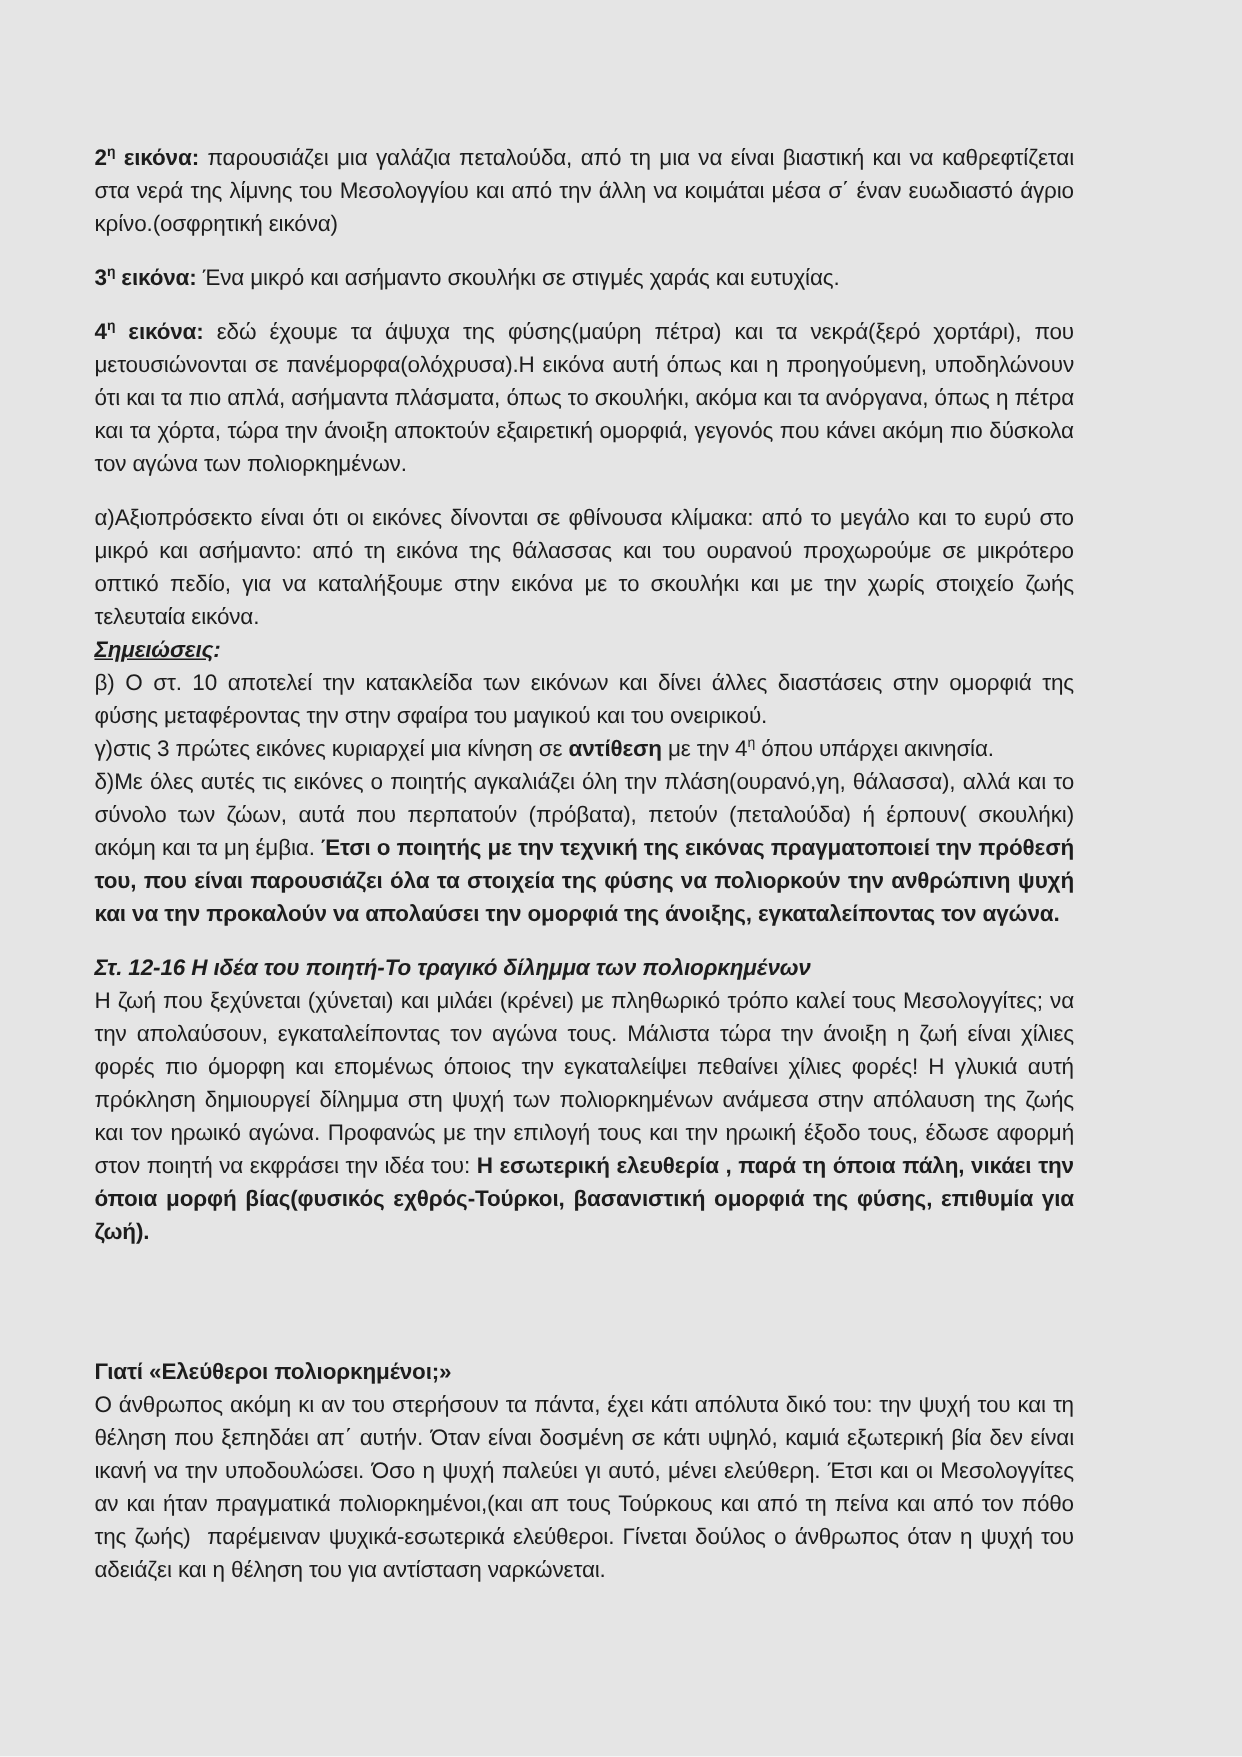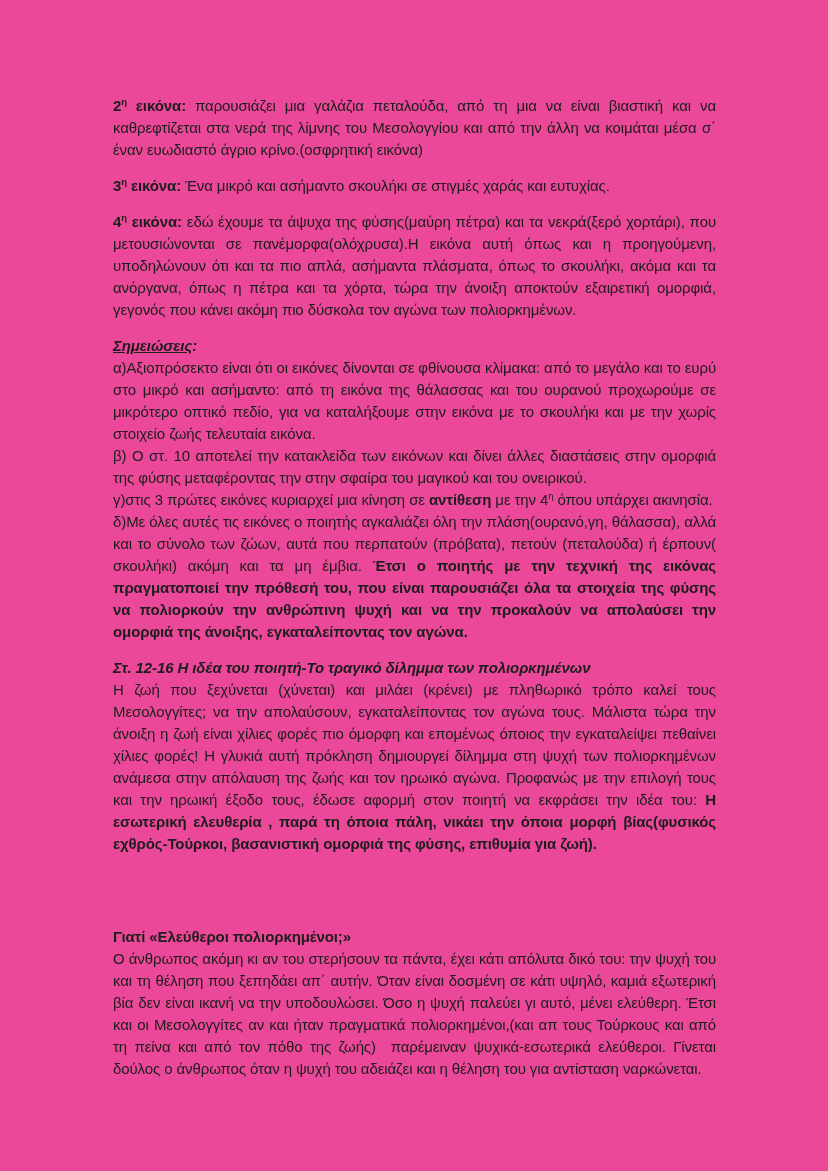--- a/index.html
+++ b/index.html
@@ -5,23 +5,23 @@
   html, body {
     margin: 0;
     padding: 0;
     background: #ffffff;
   }
   .page {
     position: relative;
     width: 828px;
     min-height: 1171px;
     margin: 0 auto;
-    background: #ec4899;
+    background: #e5e5e5;
     box-sizing: border-box;
-    padding: 95px 112px 60px 113px;
+    padding: 95px 112px 60px 63px;
     font-family: "Liberation Sans", "DejaVu Sans", sans-serif;
     font-size: 15px;
     line-height: 22px;
     color: #1d1d1d;
     letter-spacing: -0.1px;
   }
   .para {
     margin: 0;
     text-align: justify;
   }
@@ -41,22 +41,22 @@
   .sp-section{ margin-bottom: 71px; }
 </style>
 </head>
 <body>
 
 <div class="page">
   <div>
       <p class="para sp-line"><span class="run b">2</span><span class="run b sup">η</span><span class="run b"> εικόνα:</span><span class="run"> παρουσιάζει μια γαλάζια πεταλούδα, από τη μια να είναι βιαστική και να καθρεφτίζεται στα νερά της λίμνης του Μεσολογγίου και από την άλλη να κοιμάται μέσα σ΄ έναν ευωδιαστό άγριο κρίνο.(οσφρητική εικόνα)</span></p>
       <p class="para sp-line"><span class="run b">3</span><span class="run b sup">η</span><span class="run b"> εικόνα:</span><span class="run"> Ένα μικρό και ασήμαντο σκουλήκι σε στιγμές χαράς και ευτυχίας.</span></p>
       <p class="para sp-line"><span class="run b">4</span><span class="run b sup">η</span><span class="run b"> εικόνα:</span><span class="run"> εδώ έχουμε τα άψυχα της φύσης(μαύρη πέτρα) και τα νεκρά(ξερό χορτάρι), που μετουσιώνονται σε πανέμορφα(ολόχρυσα).Η εικόνα αυτή όπως και η προηγούμενη, υποδηλώνουν ότι και τα πιο απλά, ασήμαντα πλάσματα, όπως το σκουλήκι, ακόμα και τα ανόργανα, όπως η πέτρα και τα χόρτα, τώρα την άνοιξη αποκτούν εξαιρετική ομορφιά, γεγονός που κάνει ακόμη πιο δύσκολα τον αγώνα των πολιορκημένων.</span></p>
+      <p class="para"><span class="run">α)Αξιοπρόσεκτο είναι ότι οι εικόνες δίνονται σε φθίνουσα κλίμακα: από το μεγάλο και το ευρύ στο μικρό και ασήμαντο: από τη εικόνα της θάλασσας και του ουρανού προχωρούμε σε μικρότερο οπτικό πεδίο, για να καταλήξουμε στην εικόνα με το σκουλήκι και με την χωρίς στοιχείο ζωής τελευταία εικόνα.</span></p>
       <p class="para heading"><span class="run b i u">Σημειώσεις</span><span class="run b i">:</span></p>
-      <p class="para"><span class="run">α)Αξιοπρόσεκτο είναι ότι οι εικόνες δίνονται σε φθίνουσα κλίμακα: από το μεγάλο και το ευρύ στο μικρό και ασήμαντο: από τη εικόνα της θάλασσας και του ουρανού προχωρούμε σε μικρότερο οπτικό πεδίο, για να καταλήξουμε στην εικόνα με το σκουλήκι και με την χωρίς στοιχείο ζωής τελευταία εικόνα.</span></p>
       <p class="para"><span class="run">β) Ο στ. 10 αποτελεί την κατακλείδα των εικόνων και δίνει άλλες διαστάσεις στην ομορφιά της φύσης μεταφέροντας την στην σφαίρα του μαγικού και του ονειρικού.</span></p>
       <p class="para"><span class="run">γ)στις 3 πρώτες εικόνες κυριαρχεί μια κίνηση σε </span><span class="run b">αντίθεση</span><span class="run"> με την 4</span><span class="run sup">η</span><span class="run"> όπου υπάρχει ακινησία.</span></p>
       <p class="para sp-line"><span class="run">δ)Με όλες αυτές τις εικόνες ο ποιητής αγκαλιάζει όλη την πλάση(ουρανό,γη, θάλασσα), αλλά και το σύνολο των ζώων, αυτά που περπατούν (πρόβατα), πετούν (πεταλούδα) ή έρπουν( σκουλήκι) ακόμη και τα μη έμβια. </span><span class="run b">Έτσι ο ποιητής με την τεχνική της εικόνας πραγματοποιεί την πρόθεσή του, που είναι παρουσιάζει όλα τα στοιχεία της φύσης να πολιορκούν την ανθρώπινη ψυχή και να την προκαλούν να απολαύσει την ομορφιά της άνοιξης, εγκαταλείποντας τον αγώνα.</span></p>
       <p class="para heading"><span class="run b i">Στ. 12-16 Η ιδέα του ποιητή-Το τραγικό δίλημμα των πολιορκημένων</span></p>
       <p class="para sp-section"><span class="run">Η ζωή που ξεχύνεται (χύνεται) και μιλάει (κρένει) με πληθωρικό τρόπο καλεί τους Μεσολογγίτες; να την απολαύσουν, εγκαταλείποντας τον αγώνα τους. Μάλιστα τώρα την άνοιξη η ζωή είναι χίλιες φορές πιο όμορφη και επομένως όποιος την εγκαταλείψει πεθαίνει χίλιες φορές! Η γλυκιά αυτή πρόκληση δημιουργεί δίλημμα στη ψυχή των πολιορκημένων ανάμεσα στην απόλαυση της ζωής και τον ηρωικό αγώνα. Προφανώς με την επιλογή τους και την ηρωική έξοδο τους, έδωσε αφορμή στον ποιητή να εκφράσει την ιδέα του: </span><span class="run b">Η εσωτερική ελευθερία , παρά τη όποια πάλη, νικάει την όποια μορφή βίας(φυσικός εχθρός-Τούρκοι, βασανιστική ομορφιά της φύσης, επιθυμία για ζωή).</span></p>
       <p class="para heading"><span class="run b">Γιατί «Ελεύθεροι πολιορκημένοι;»</span></p>
       <p class="para"><span class="run">Ο άνθρωπος ακόμη κι αν του στερήσουν τα πάντα, έχει κάτι απόλυτα δικό του: την ψυχή του και τη θέληση που ξεπηδάει απ΄ αυτήν. Όταν είναι δοσμένη σε κάτι υψηλό, καμιά εξωτερική βία δεν είναι ικανή να την υποδουλώσει. Όσο η ψυχή παλεύει γι αυτό, μένει ελεύθερη. Έτσι και οι Μεσολογγίτες αν και ήταν πραγματικά πολιορκημένοι,(και απ τους Τούρκους και από τη πείνα και από τον πόθο της ζωής)&nbsp; παρέμειναν ψυχικά-εσωτερικά ελεύθεροι. Γίνεται δούλος ο άνθρωπος όταν η ψυχή του αδειάζει και η θέληση του για αντίσταση ναρκώνεται.</span></p>
     </div>
 </div>
 

